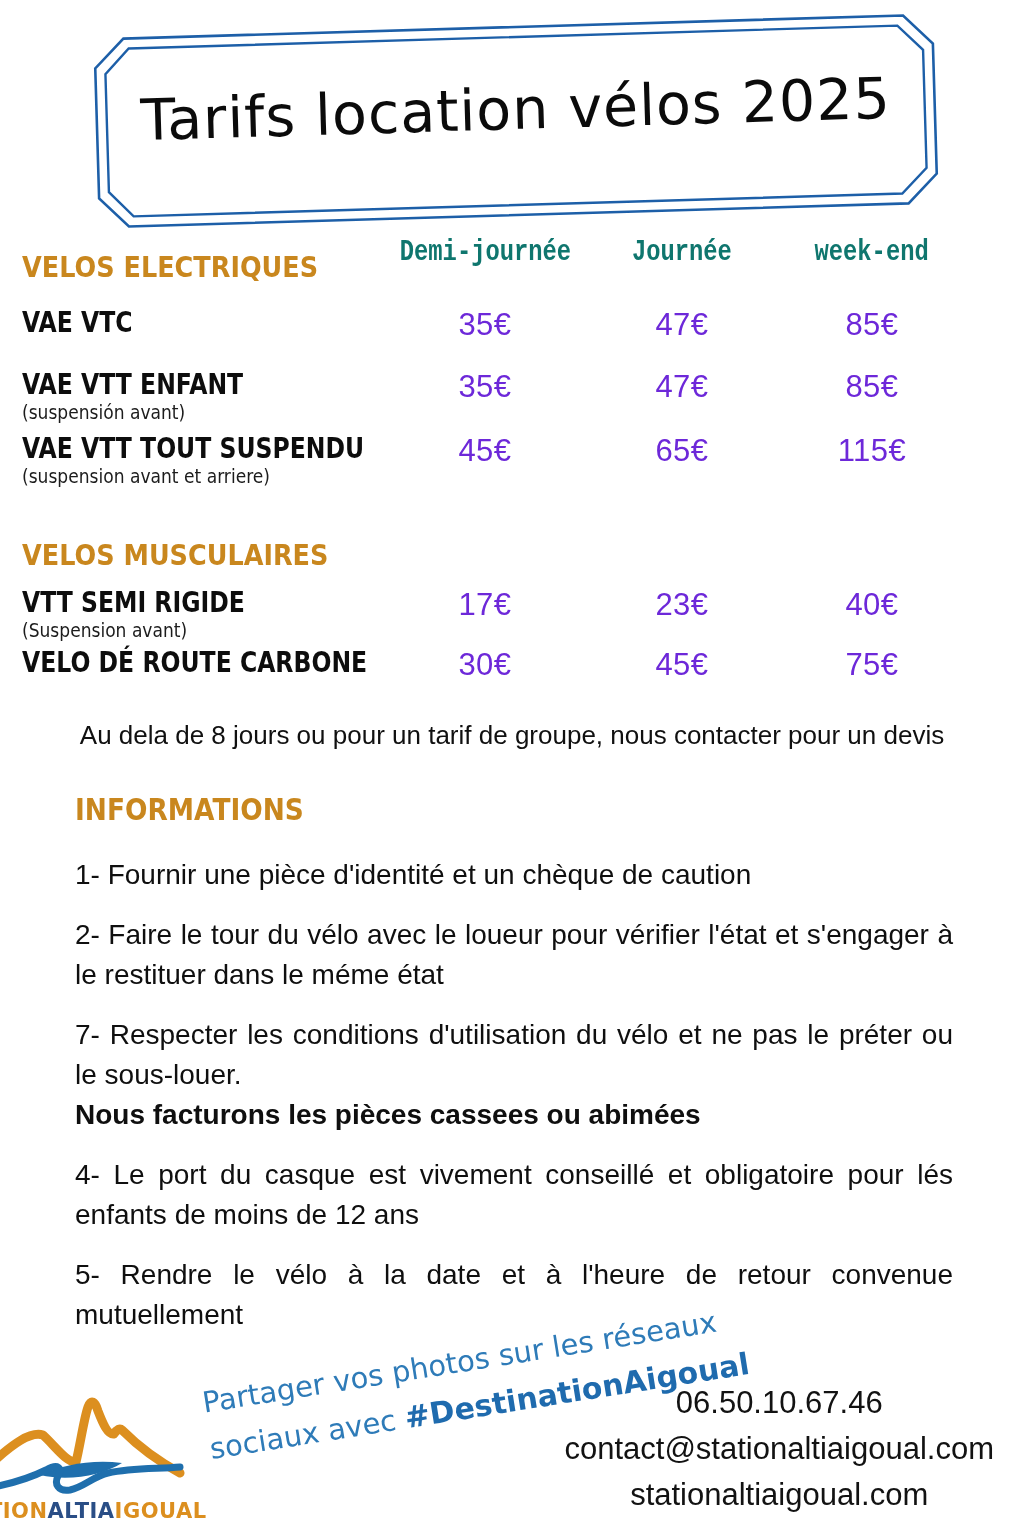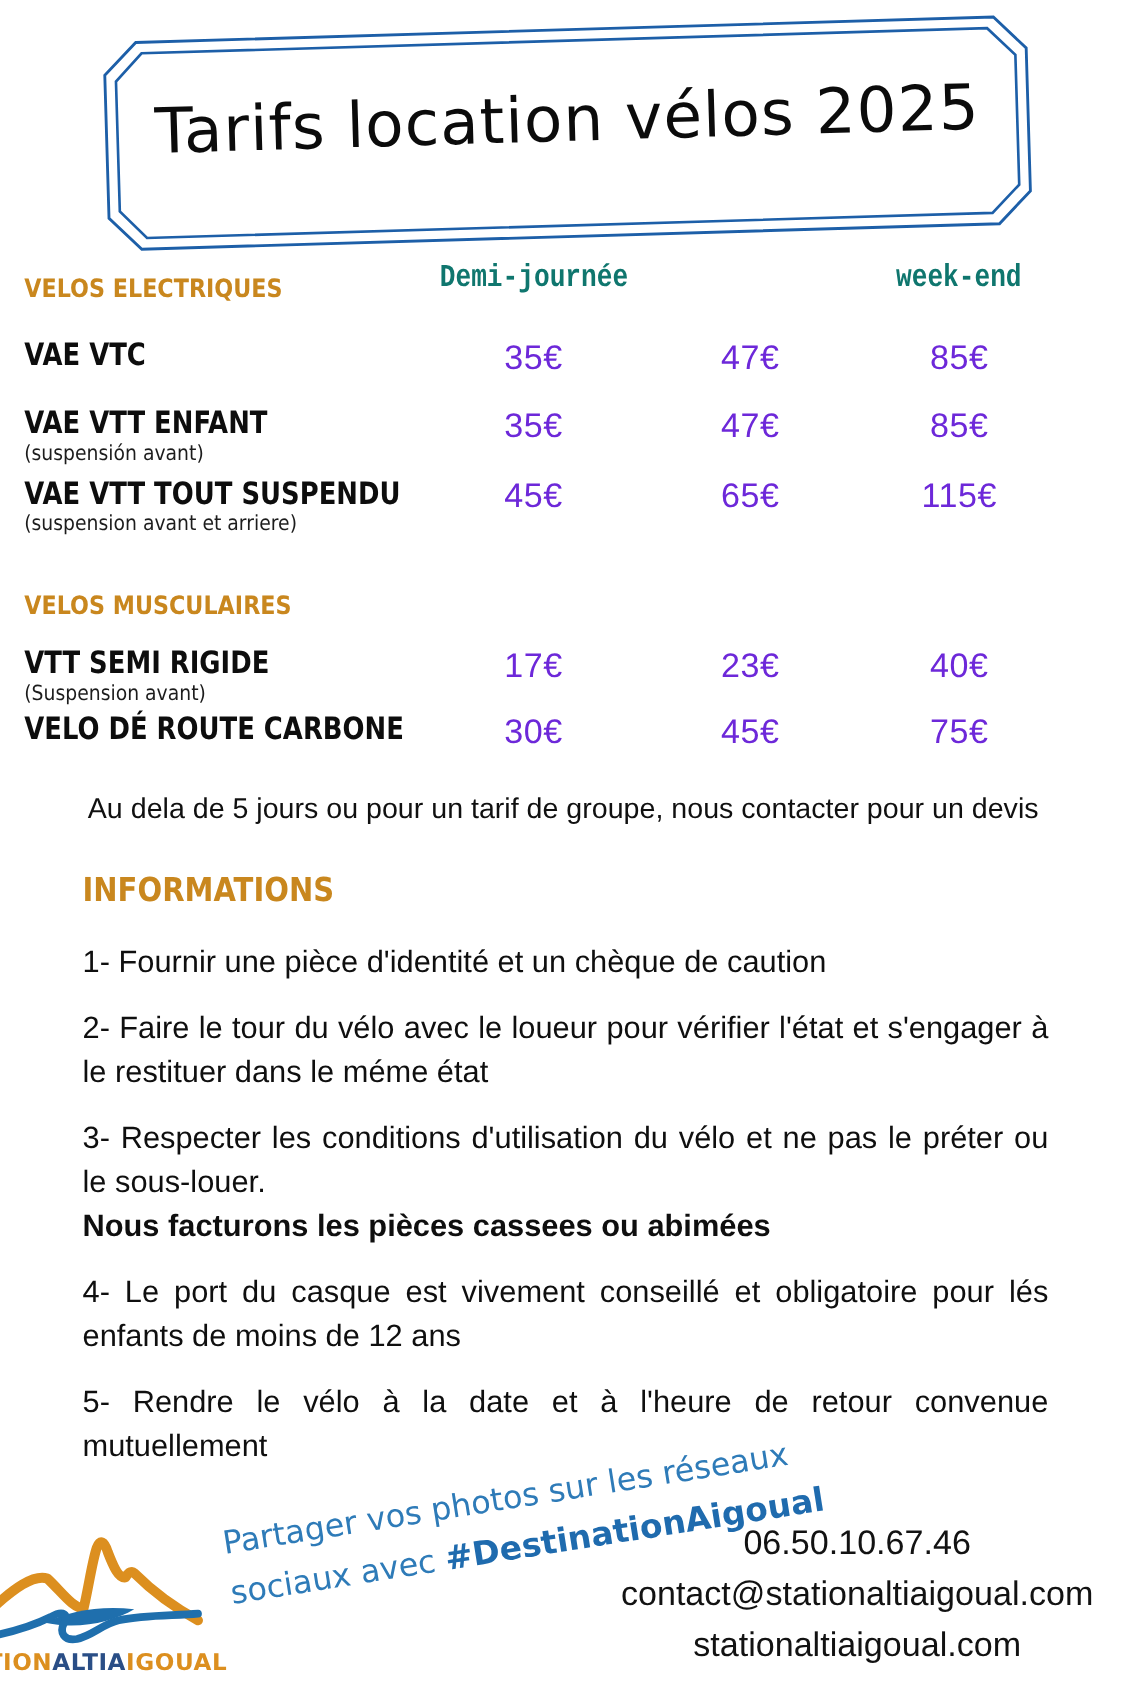--- a/index.html
+++ b/index.html
@@ -14,21 +14,21 @@
               font-family:"DejaVu Sans",sans-serif;font-size:57px;font-weight:400;
               letter-spacing:1px;color:#0b0b0b;white-space:nowrap;}
 
   
   .col-head{position:absolute;top:236px;width:220px;text-align:center;
             font-family:Liberation Mono, monospace;font-weight:700;font-size:29px;color:#0f766e;}
   .col-head span{display:inline-block;transform:scaleX(0.82);transform-origin:center;white-space:nowrap;}
   .h1{left:375px}.h2{left:572px}.h3{left:762px}
 
   .section-head{position:absolute;left:22px;font-family:"DejaVu Sans",sans-serif;
-                font-weight:700;font-size:23px;color:#c9871e;white-space:nowrap;}
+                font-weight:700;font-size:29px;color:#c9871e;white-space:nowrap;}
   .section-head span{display:inline-block;transform:scaleX(0.88);transform-origin:left center;}
 
   .row{position:absolute;left:0;width:1024px;height:80px;}
   .row-name{position:absolute;left:22px;top:0;font-family:"DejaVu Sans",sans-serif;
             font-weight:700;font-size:28px;color:#0d0d0d;white-space:nowrap;
             transform:scaleX(0.84);transform-origin:left center;}
   .row-sub{position:absolute;left:22px;top:33px;font-family:"DejaVu Sans",sans-serif;
            font-size:19px;color:#1c1c1c;white-space:nowrap;
            transform:scaleX(0.9);transform-origin:left center;}
   .price{position:absolute;top:1px;width:220px;text-align:center;
@@ -74,20 +74,21 @@
 
   <div class="title-box">
     <svg width="844" height="194" viewBox="0 0 844 194">
       <polygon points="32,3 812,3 841,32 841,162 812,191 32,191 3,162 3,32" fill="none" stroke="#1d5fa8" stroke-width="2.6"></polygon>
       <polygon points="37,13 806,13 831,38 831,156 806,181 37,181 13,156 13,38" fill="none" stroke="#1d5fa8" stroke-width="2.4"></polygon>
     </svg>
     <div class="title-text">Tarifs location vélos 2025</div>
   </div>
 
   <div class="col-head h1"><span>Demi-journée</span></div>
+  <div class="col-head h2"><span>Journée</span></div>
   <div class="col-head h3"><span>week-end</span></div>
 
   <div class="section-head" style="top:250px"><span>VELOS ELECTRIQUES</span></div>
 
   <div class="row" style="top:306px">
     <span class="row-name">VAE VTC</span>
     <span class="price c1">35€</span>
     <span class="price c2">47€</span>
     <span class="price c3">85€</span>
   </div>
@@ -118,27 +119,27 @@
     <span class="price c3">40€</span>
   </div>
 
   <div class="row" style="top:646px">
     <span class="row-name">VELO DÉ ROUTE CARBONE</span>
     <span class="price c1">30€</span>
     <span class="price c2">45€</span>
     <span class="price c3">75€</span>
   </div>
 
-  <div class="note-line">Au dela de 5 jours ou pour un tarif de groupe, nous contacter pour un devis</div>
+  <div class="note-line">Au dela de 8 jours ou pour un tarif de groupe, nous contacter pour un devis</div>
 
   <div class="infos">
     <h2><span>INFORMATIONS</span></h2>
     <p class="first">1- Fournir une pièce d'identité et un chèque de caution</p>
     <p>2- Faire le tour du vélo avec le loueur pour vérifier l'état et s'engager à le restituer dans le méme état</p>
-    <p class="tight">3- Respecter les conditions d'utilisation du vélo et ne pas le préter ou le sous-louer.</p>
+    <p class="tight">7- Respecter les conditions d'utilisation du vélo et ne pas le préter ou le sous-louer.</p>
     <p class="bold-note">Nous facturons les pièces cassees ou abimées</p>
     <p>4- Le port du casque est vivement conseillé et obligatoire pour lés enfants de moins de 12 ans</p>
     <p>5- Rendre le vélo à la date et à l'heure de retour convenue mutuellement</p>
   </div>
 
   <div class="social">
     <div class="l1">Partager vos photos sur les réseaux</div>
     <div class="l2"><span>sociaux avec </span><span class="tag">#DestinationAigoual</span></div>
   </div>
 

